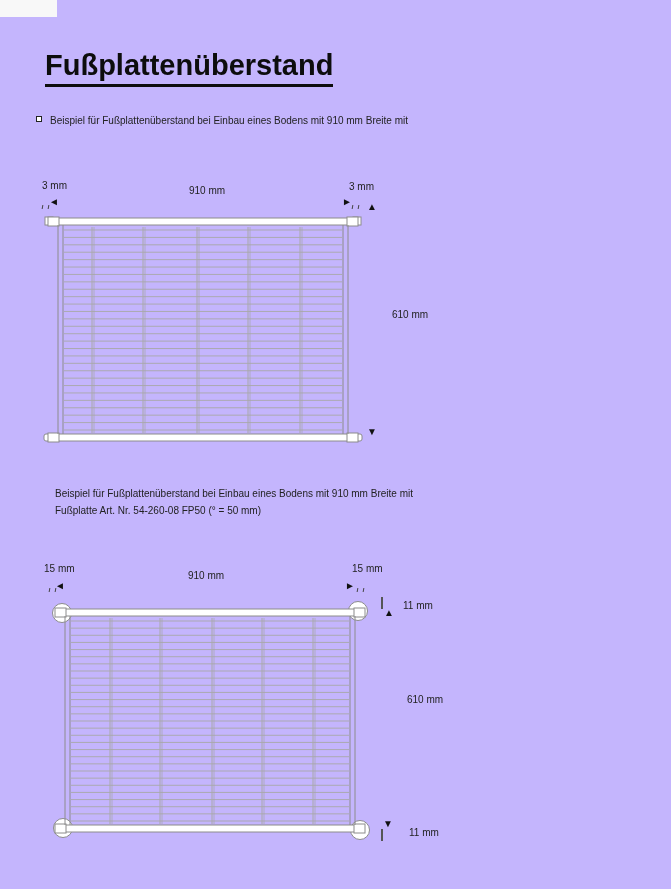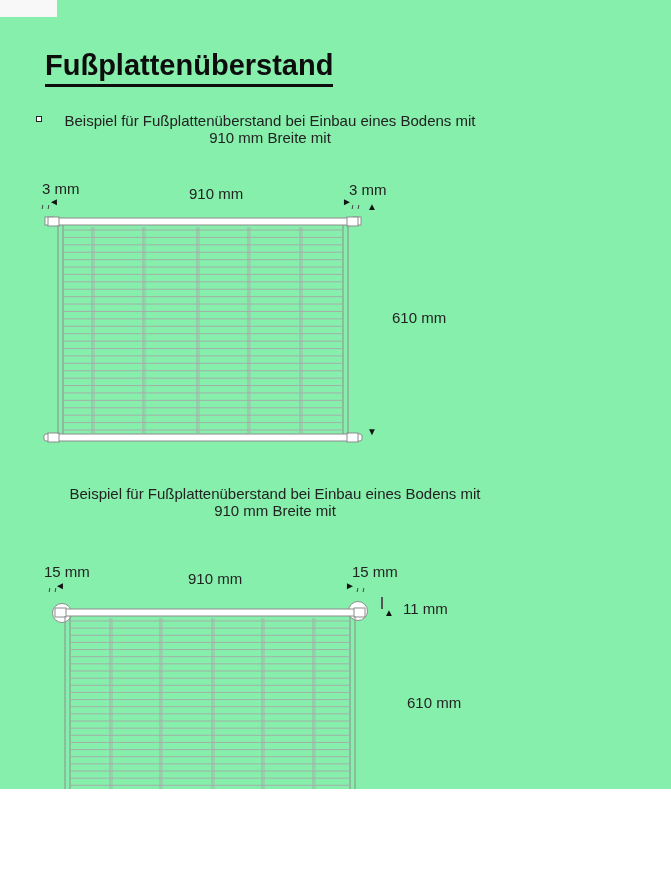--- a/index.html
+++ b/index.html
@@ -1,34 +1,34 @@
 <!DOCTYPE html>
 <html><head>
 <meta charset="utf-8">
 <style>
   html,body{margin:0;padding:0;background:#ffffff;}
   .page{
-    position:relative;width:671px;height:789px;background:#86efac;
+    position:relative;width:671px;height:889px;background:#c4b5fd;
     font-family:"Liberation Sans", sans-serif;color:#1a1a1a;overflow:hidden;
   }
   .scan-artifact{position:absolute;left:0;top:0;width:57px;height:17px;background:#f8f8f8;}
   .title{
     position:absolute;left:45px;top:49px;font-size:29px;font-weight:700;
     letter-spacing:0px;color:#0d0d0d;border-bottom:3px solid #0d0d0d;padding-bottom:2px;
     display:inline-block;white-space:nowrap;
   }
   .bullet{
     position:absolute;left:36px;top:116px;width:4px;height:4px;
     border:1px solid #222;background:#fff;
   }
-  .para{position:absolute;font-size:15px;line-height:17px;color:#222;text-align:center;}
+  .para{position:absolute;font-size:10px;line-height:17px;color:#222;}
   .para div{white-space:pre-wrap;}
   .p1{left:50px;top:112px;width:440px;}
   .p2{left:55px;top:485px;width:440px;}
-  .dim{position:absolute;font-size:15px;color:#222;white-space:nowrap;}
+  .dim{position:absolute;font-size:10px;color:#222;white-space:nowrap;}
   .lbl-d1-left{left:42px;top:180px;}
   .lbl-d1-width{left:189px;top:185px;}
   .lbl-d1-right{left:349px;top:181px;}
   .lbl-d1-height{left:392px;top:309px;}
   .lbl-d2-left{left:44px;top:563px;}
   .lbl-d2-width{left:188px;top:570px;}
   .lbl-d2-right{left:352px;top:563px;}
   .lbl-d2-top{left:403px;top:600px;}
   .lbl-d2-height{left:407px;top:694px;}
   .lbl-d2-bottom{left:409px;top:827px;}
@@ -128,20 +128,21 @@
       <line x1="200" y1="10" x2="200" y2="216" stroke="#a8a8a8" stroke-width="1"></line>
       <line x1="202" y1="10" x2="202" y2="216" stroke="#a8a8a8" stroke-width="0.7"></line>
       <line x1="252" y1="10" x2="252" y2="216" stroke="#a8a8a8" stroke-width="1"></line>
       <line x1="254" y1="10" x2="254" y2="216" stroke="#a8a8a8" stroke-width="0.7"></line>
     </svg>
   <div class="dim lbl-d1-height">610 mm</div>
   <div class="arr a-d1-down">▼</div>
 
   <div class="para p2">
     <div>Beispiel für Fußplattenüberstand bei Einbau eines Bodens mit 910 mm Breite mit</div>
+    <div>Fußplatte Art. Nr. 54-260-08 FP50 (° = 50 mm)</div>
   </div>
 
   <div class="dim lbl-d2-left">15 mm</div>
   <div class="dim lbl-d2-width">910 mm</div>
   <div class="dim lbl-d2-right">15 mm</div>
   <div class="ticks t-d2-left"><i></i><i></i></div>
   <div class="ticks t-d2-right"><i></i><i></i></div>
   <div class="arr a-d2-left">◄</div>
   <div class="arr a-d2-right">►</div>
   <div class="vdash v-d2-top"></div>

